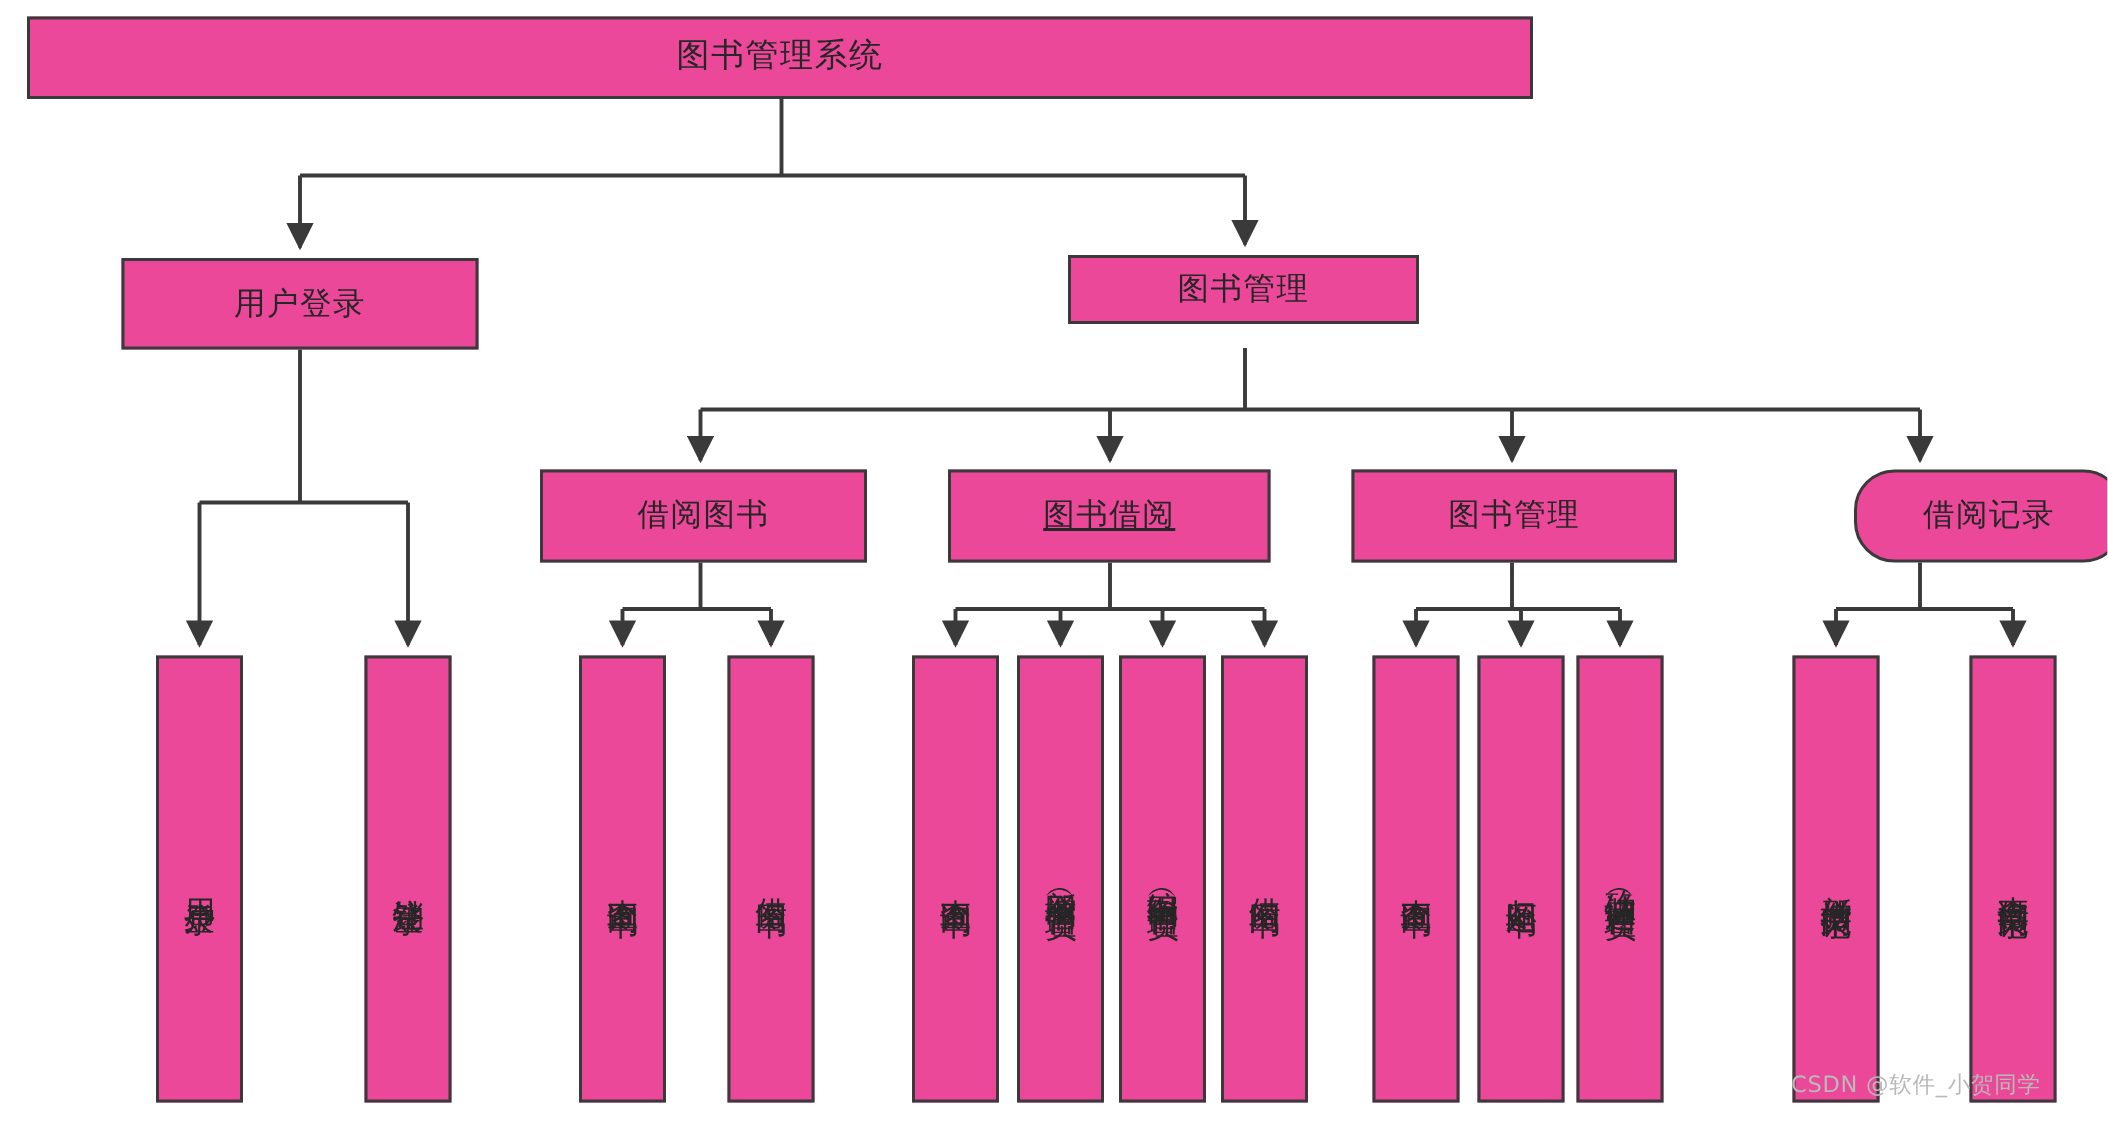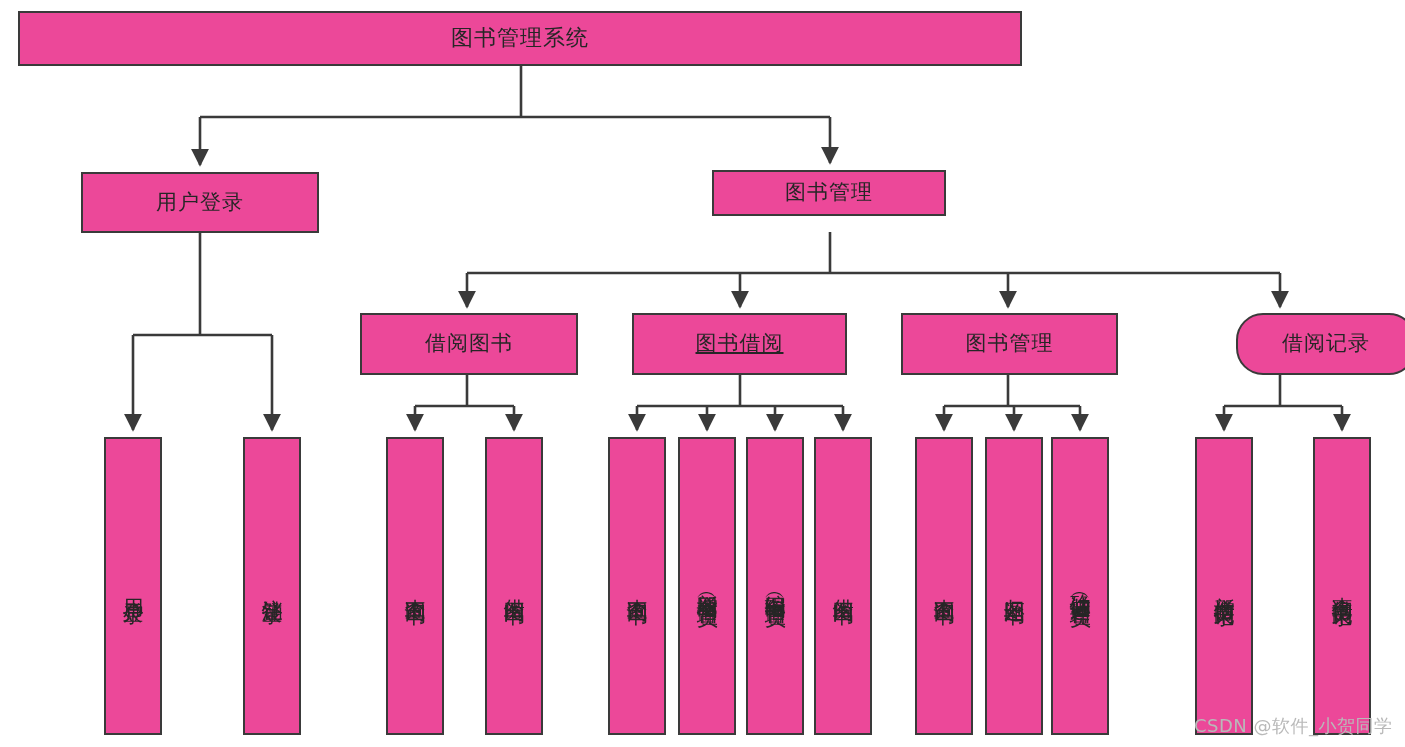--- a/index.html
+++ b/index.html
@@ -54,21 +54,21 @@
     text-orientation: upright;
     white-space: nowrap;
   }
   #root-node {
     font-size: 22px;
   }
   #watermark {
     position: absolute;
     left: 1194px;
     top: 714px;
-    font-size: 18px;
+    font-size: 15px;
     color: #b9b9b9;
     white-space: nowrap;
     letter-spacing: 0.5px;
   }
 </style>
 </head>
 <body>
 
 <div id="canvas">
 

